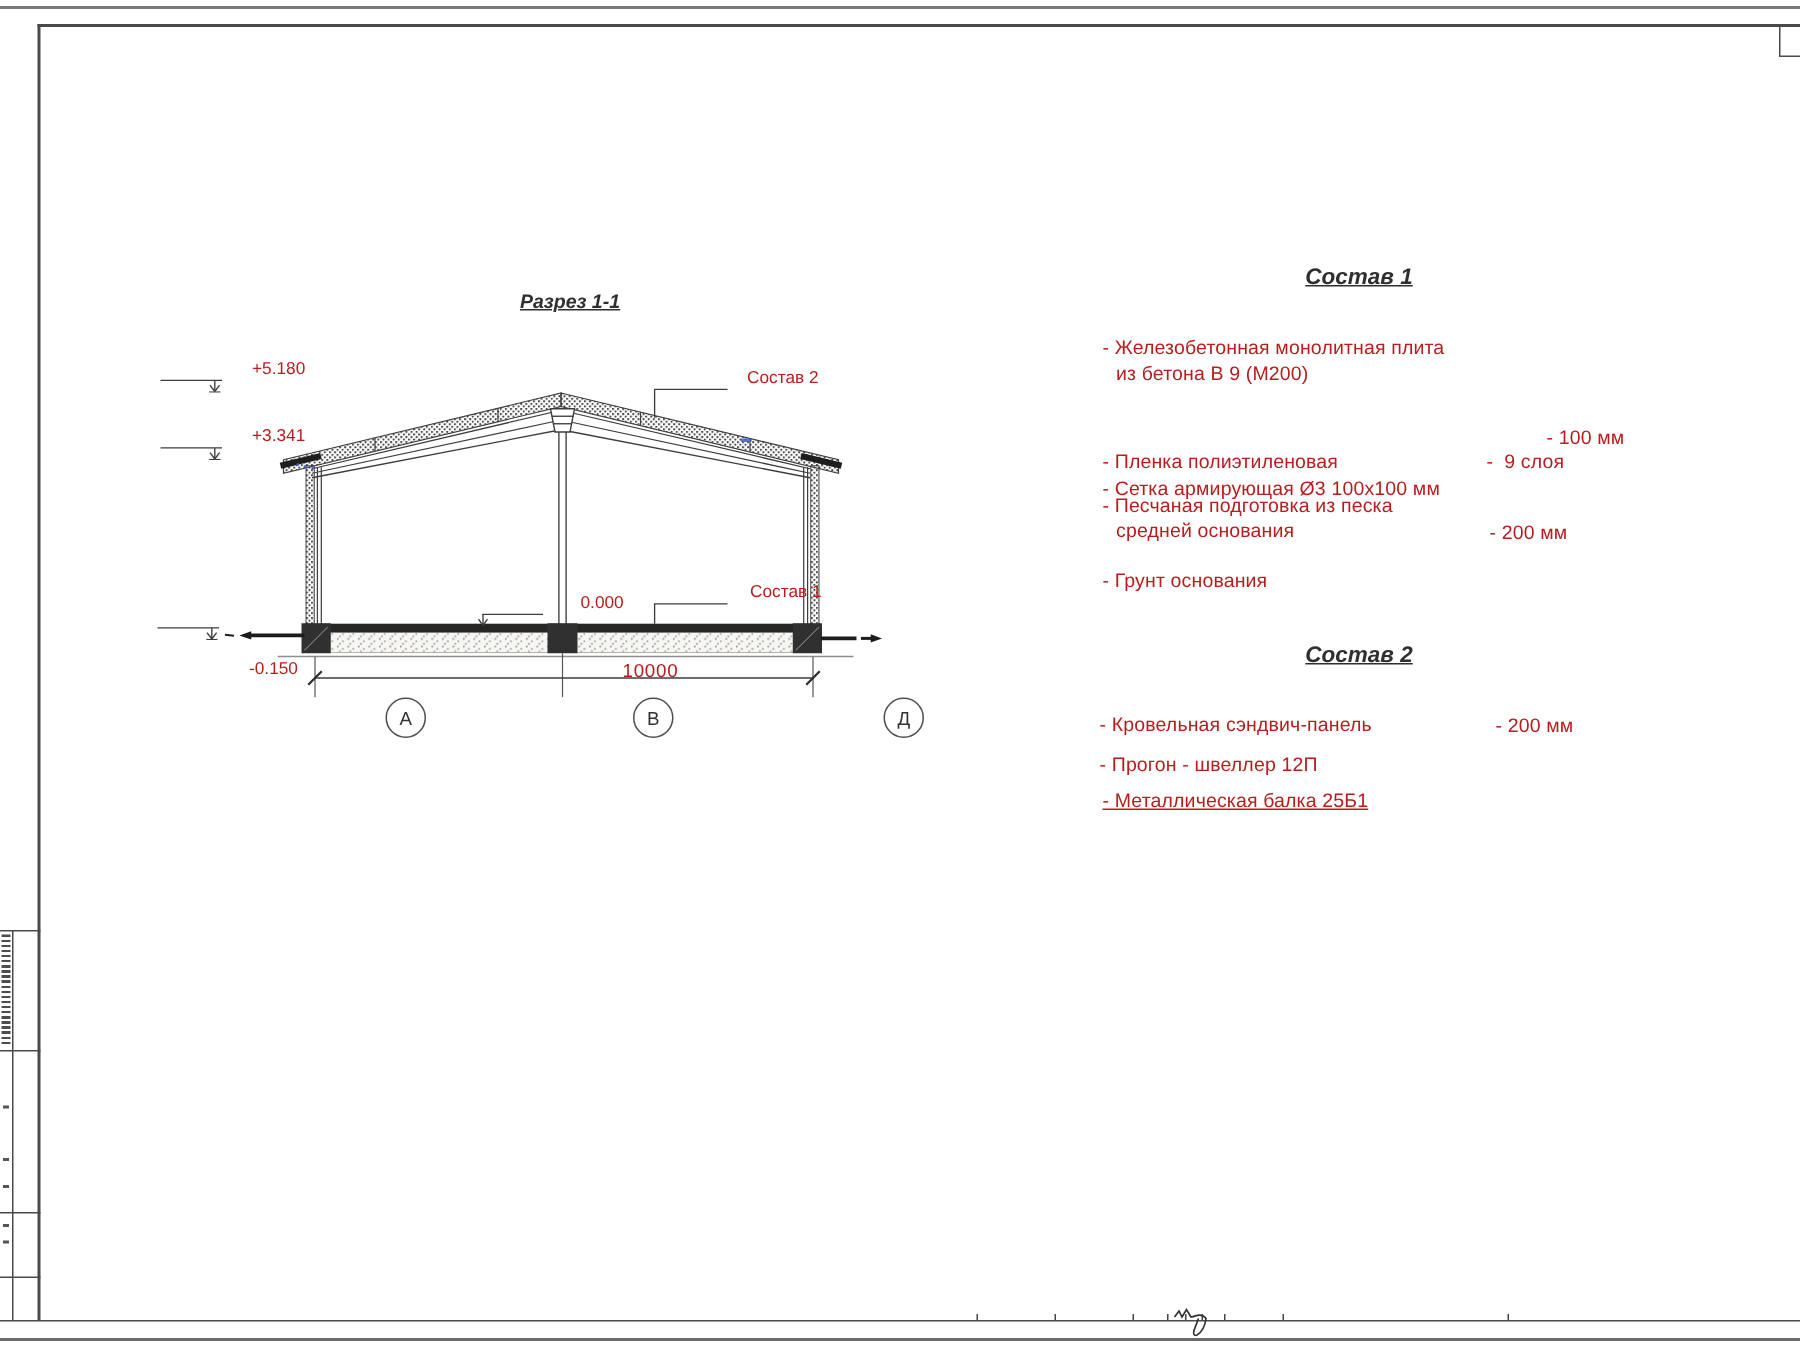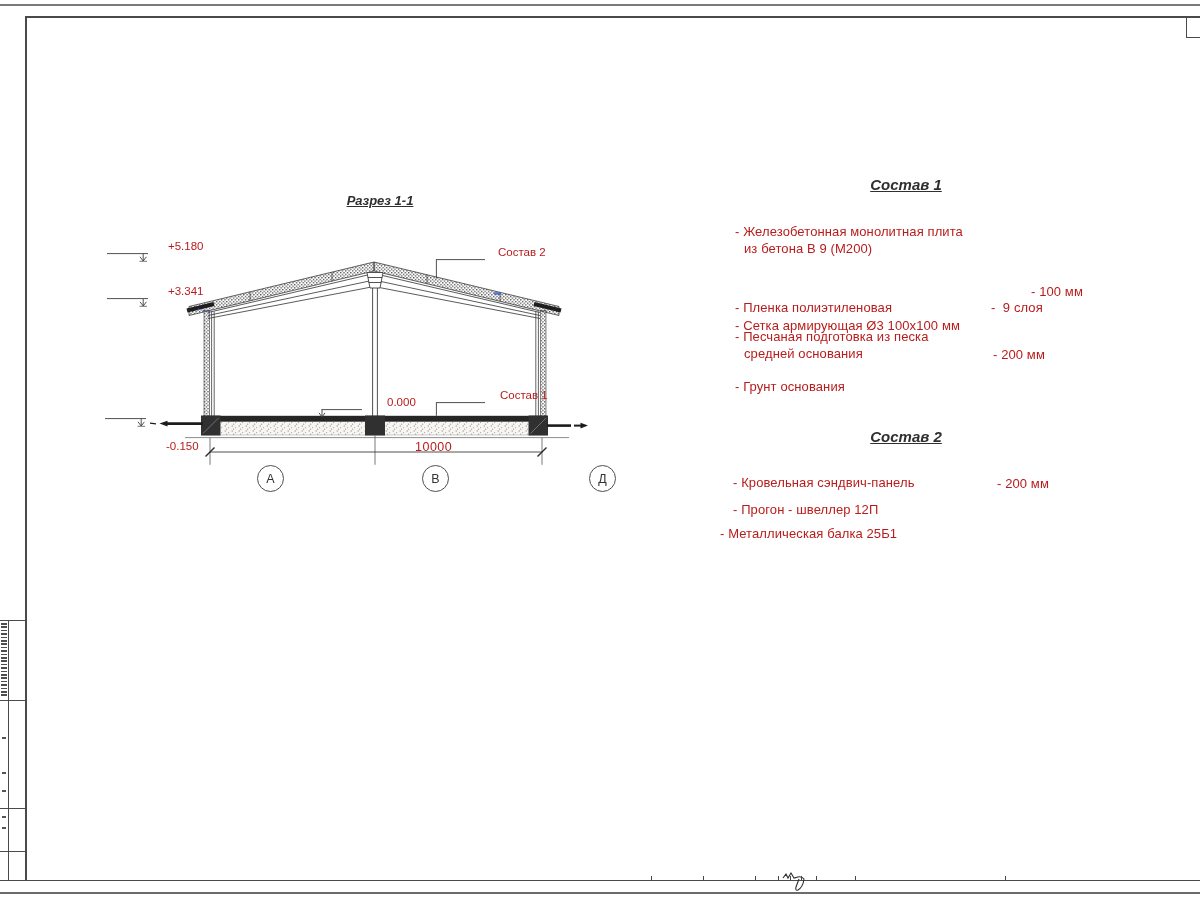--- a/index.html
+++ b/index.html
@@ -224,15 +224,15 @@
 
   <div class="t spec" style="left:735px;top:380px;">- Грунт основания</div>
 
   <div class="t it" style="left:856px;top:428px;width:100px;text-align:center;font-size:15px;">Состав 2</div>
 
   <div class="t spec" style="left:733px;top:476px;">- Кровельная сэндвич-панель</div>
   <div class="t spec" style="left:997px;top:477px;">- 200 мм</div>
 
   <div class="t spec" style="left:733px;top:503px;">- Прогон - швеллер 12П</div>
 
-  <div class="t spec" style="left:720px;top:527px;">- Металлическая балка 25Б1</div>
+  <div class="t spec" style="left:735px;top:527px;text-decoration:underline;">- Металлическая балка 25Б1</div>
 
 </div>
 
 </body></html>

